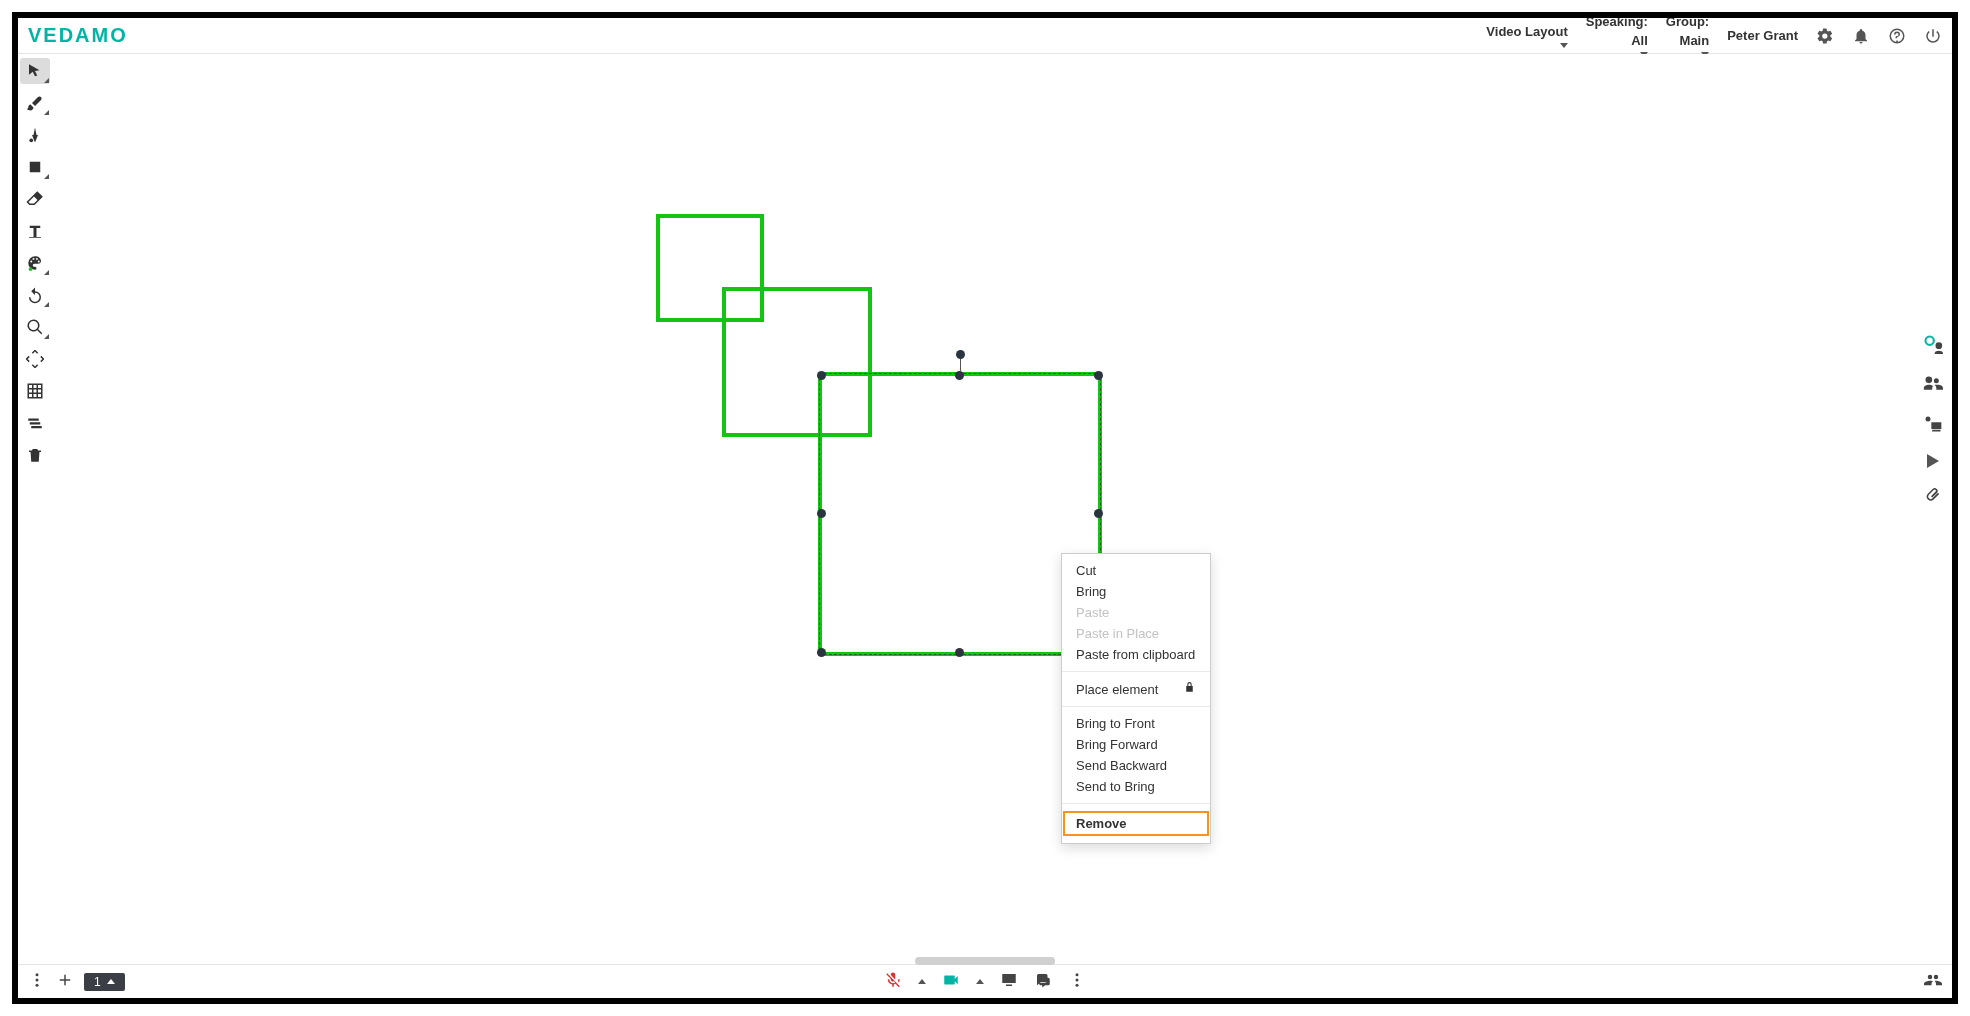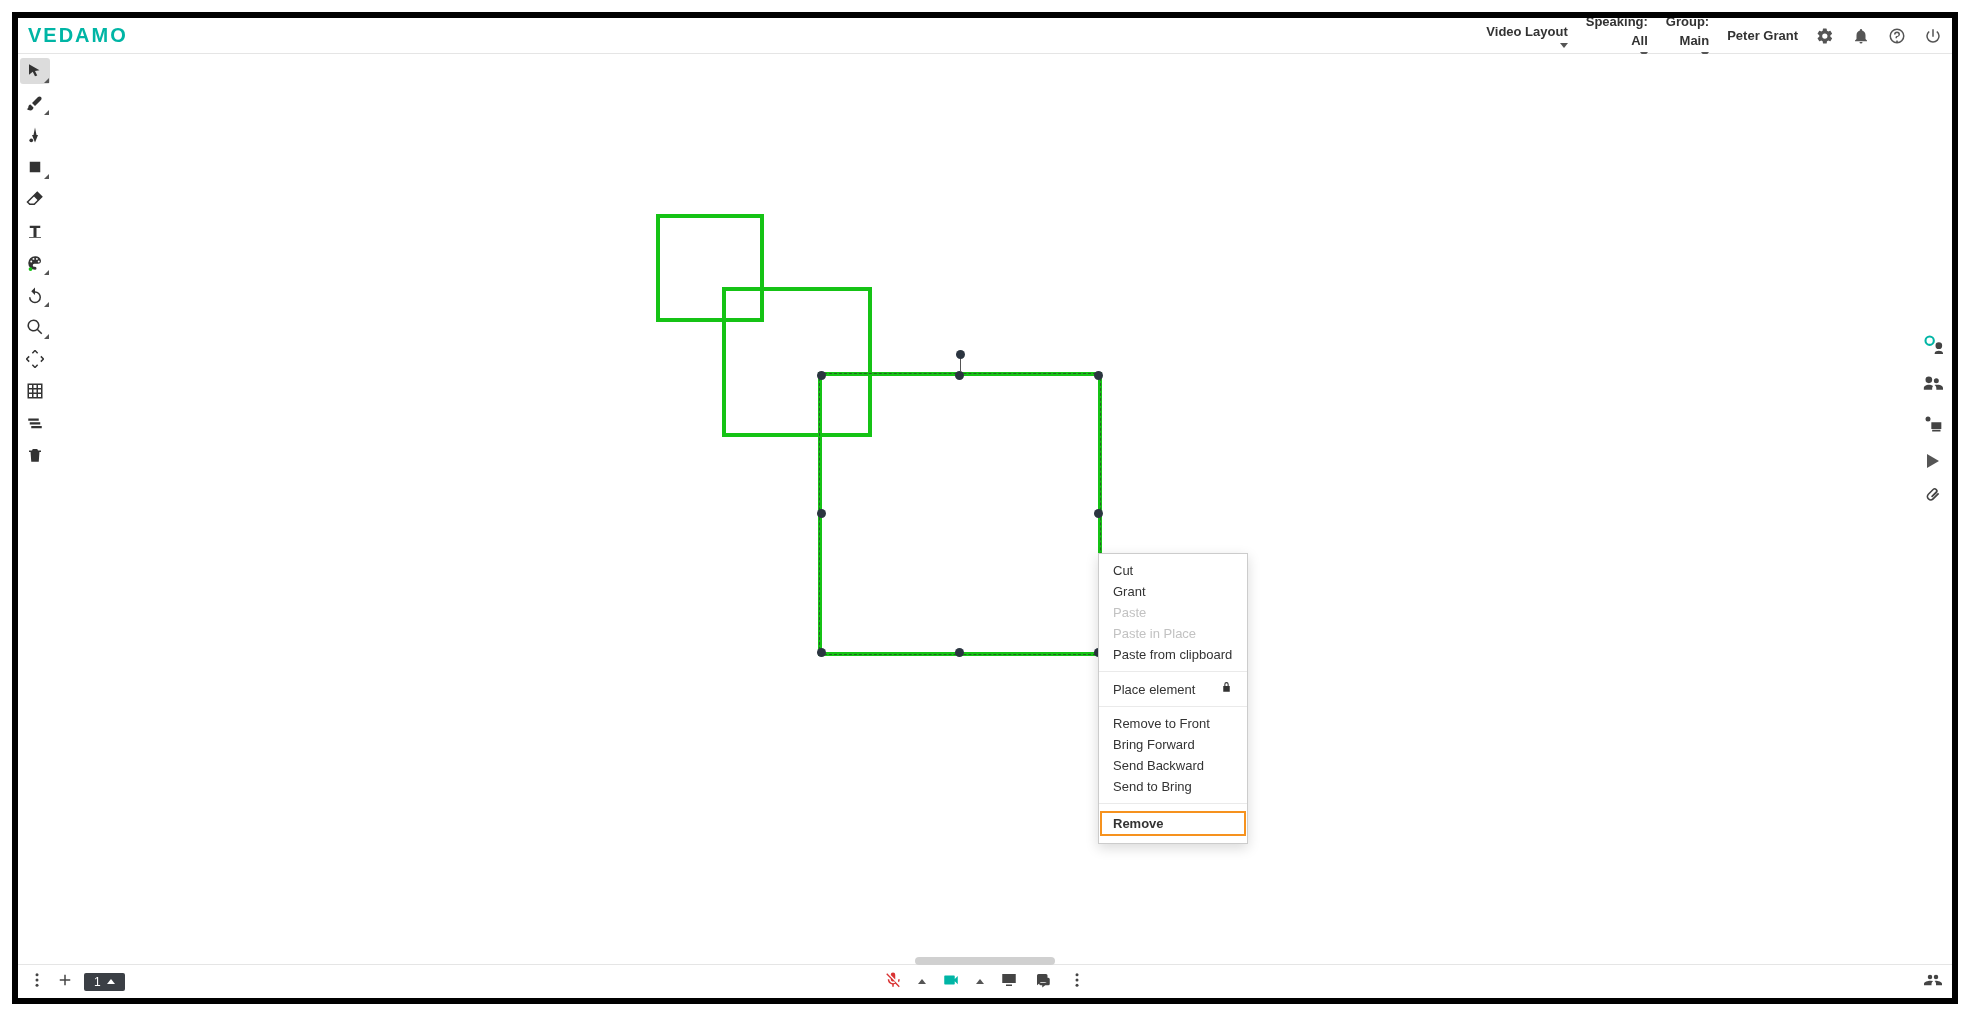--- a/index.html
+++ b/index.html
@@ -354,27 +354,27 @@
           <div class="handle h-bl"></div>
           <div class="handle h-br"></div>
           <div class="handle h-ml"></div>
           <div class="handle h-mr"></div>
           <div class="handle h-mt"></div>
           <div class="handle h-mb"></div>
           <div class="rot-line"></div>
           <div class="rot-handle"></div>
         </div>
 
-        <div id="ctx" class="ctx" style="left: 1042px; top: 499px; text-align: center;">
+        <div id="ctx" class="ctx" style="left: 1005px; top: 499px; text-align: center;">
             <div class="sec">
               <div class="item">
                 <span>Cut</span>
               </div>
               <div class="item">
-                <span>Grant</span>
+                <span>Bring</span>
               </div>
               <div class="item disabled">
                 <span>Paste</span>
               </div>
               <div class="item disabled">
                 <span>Paste in Place</span>
               </div>
               <div class="item">
                 <span>Paste from clipboard</span>
               </div>
@@ -382,21 +382,21 @@
             <div class="sec">
               <div class="item">
                 <span>Place element</span>
                 <span class="lock-icon"><svg viewBox="0 0 24 24">
                     <path d="M12 2a4 4 0 0 0-4 4v3H6v11h12V9h-2V6a4 4 0 0 0-4-4zm-2 4a2 2 0 1 1 4 0v3h-4z"></path>
                   </svg></span>
               </div>
             </div>
             <div class="sec">
               <div class="item">
-                <span>Remove to Front</span>
+                <span>Bring to Front</span>
               </div>
               <div class="item">
                 <span>Bring Forward</span>
               </div>
               <div class="item">
                 <span>Send Backward</span>
               </div>
               <div class="item">
                 <span>Send to Bring</span>
               </div>

